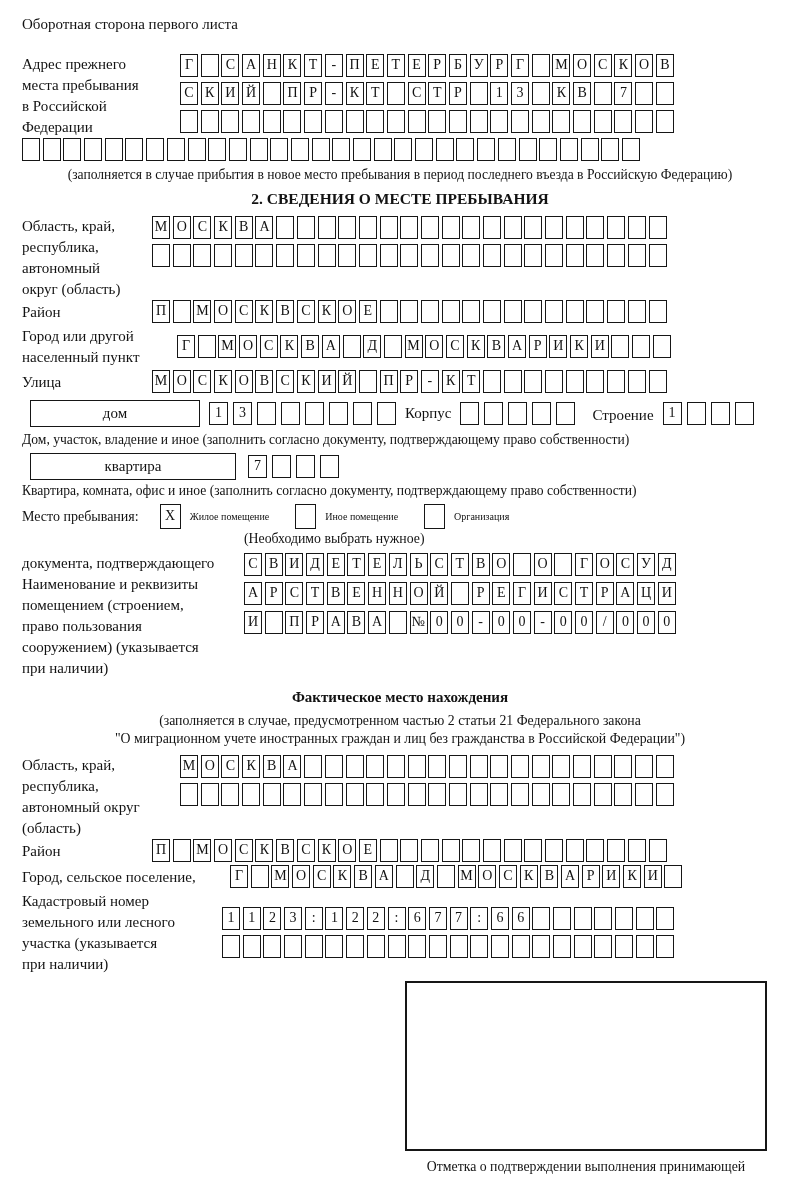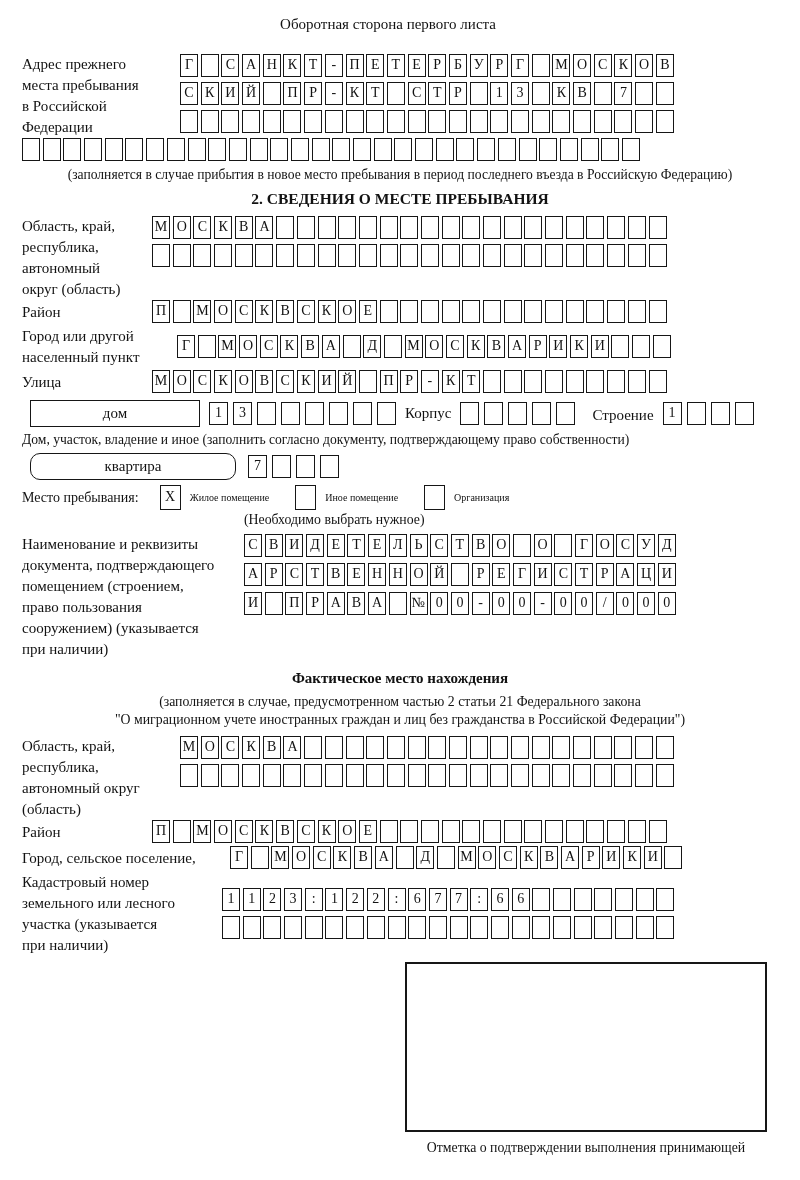--- a/index.html
+++ b/index.html
@@ -3,21 +3,21 @@
 <meta charset="utf-8">
 <style>
   * { margin:0; padding:0; box-sizing:border-box; }
   html,body { background:#ffffff; }
   body {
     width:800px; height:1180px;
     font-family:"Liberation Serif","DejaVu Serif",serif;
     color:#121212; overflow:hidden;
   }
   .page { width:800px; height:1180px; padding:16px 22px 0 22px; position:relative; }
-  .top-note { text-align:center; padding-right:24px; font-size:15px; margin-bottom:21px; }
+  .top-note { text-align:left; padding-right:24px; font-size:15px; margin-bottom:21px; }
 
   .frow { display:flex; align-items:flex-start; }
   .vcenter { align-items:center; }
   .label-col { font-size:15px; line-height:21px; flex:none; }
   .w158 { width:158px; } .w130 { width:130px; } .w155 { width:155px; }
   .w222 { width:222px; } .w208 { width:208px; } .w200 { width:200px; }
 
   .boxcol { display:flex; flex-direction:column; }
   .boxrow { display:flex; height:24px; margin-bottom:4px; flex:none; }
   .cell {
@@ -369,44 +369,45 @@
     <div class="boxrow spaced" style="margin-bottom:0">
         <span class="cell">1</span>
         <span class="cell"></span>
         <span class="cell"></span>
         <span class="cell"></span>
       </div>
   </div>
   <div class="caption">Дом, участок, владение и иное (заполнить согласно документу, подтверждающему право собственности)</div>
 
   <div class="frow vcenter mb2">
-    <div class="widebox" style="width:206px; margin-left:8px; margin-right:12px;border-radius:10px;">квартира</div>
+    <div class="widebox" style="width:206px; margin-left:8px; margin-right:12px;">квартира</div>
     <div class="boxrow spaced" style="margin-bottom:0">
         <span class="cell">7</span>
         <span class="cell"></span>
         <span class="cell"></span>
         <span class="cell"></span>
       </div>
   </div>
+  <div class="caption">Квартира, комната, офис и иное (заполнить согласно документу, подтверждающему право собственности)</div>
 
   <div class="stay-row">
     <span style="font-size:14px; margin-right:21px;">Место пребывания:</span>
     <span class="checkbox">X</span>
     <span class="opt-label">Жилое помещение</span>
     <span class="checkbox"></span>
     <span class="opt-label">Иное помещение</span>
     <span class="checkbox"></span>
     <span class="opt-label">Организация</span>
   </div>
   <div class="stay-note">(Необходимо выбрать нужное)</div>
 
   <div class="frow">
     <div class="label-col w222">
+      <div>документа, подтверждающего</div>
       <div>Наименование и реквизиты</div>
-      <div>документа, подтверждающего</div>
       <div>помещением (строением,</div>
       <div>право пользования</div>
       <div>сооружением) (указывается</div>
       <div>при наличии)</div>
     </div>
     <div class="boxcol">
       <div class="boxrow" style="margin-bottom:5px">
           <span class="cell">С</span>
           <span class="cell">В</span>
           <span class="cell">И</span>

